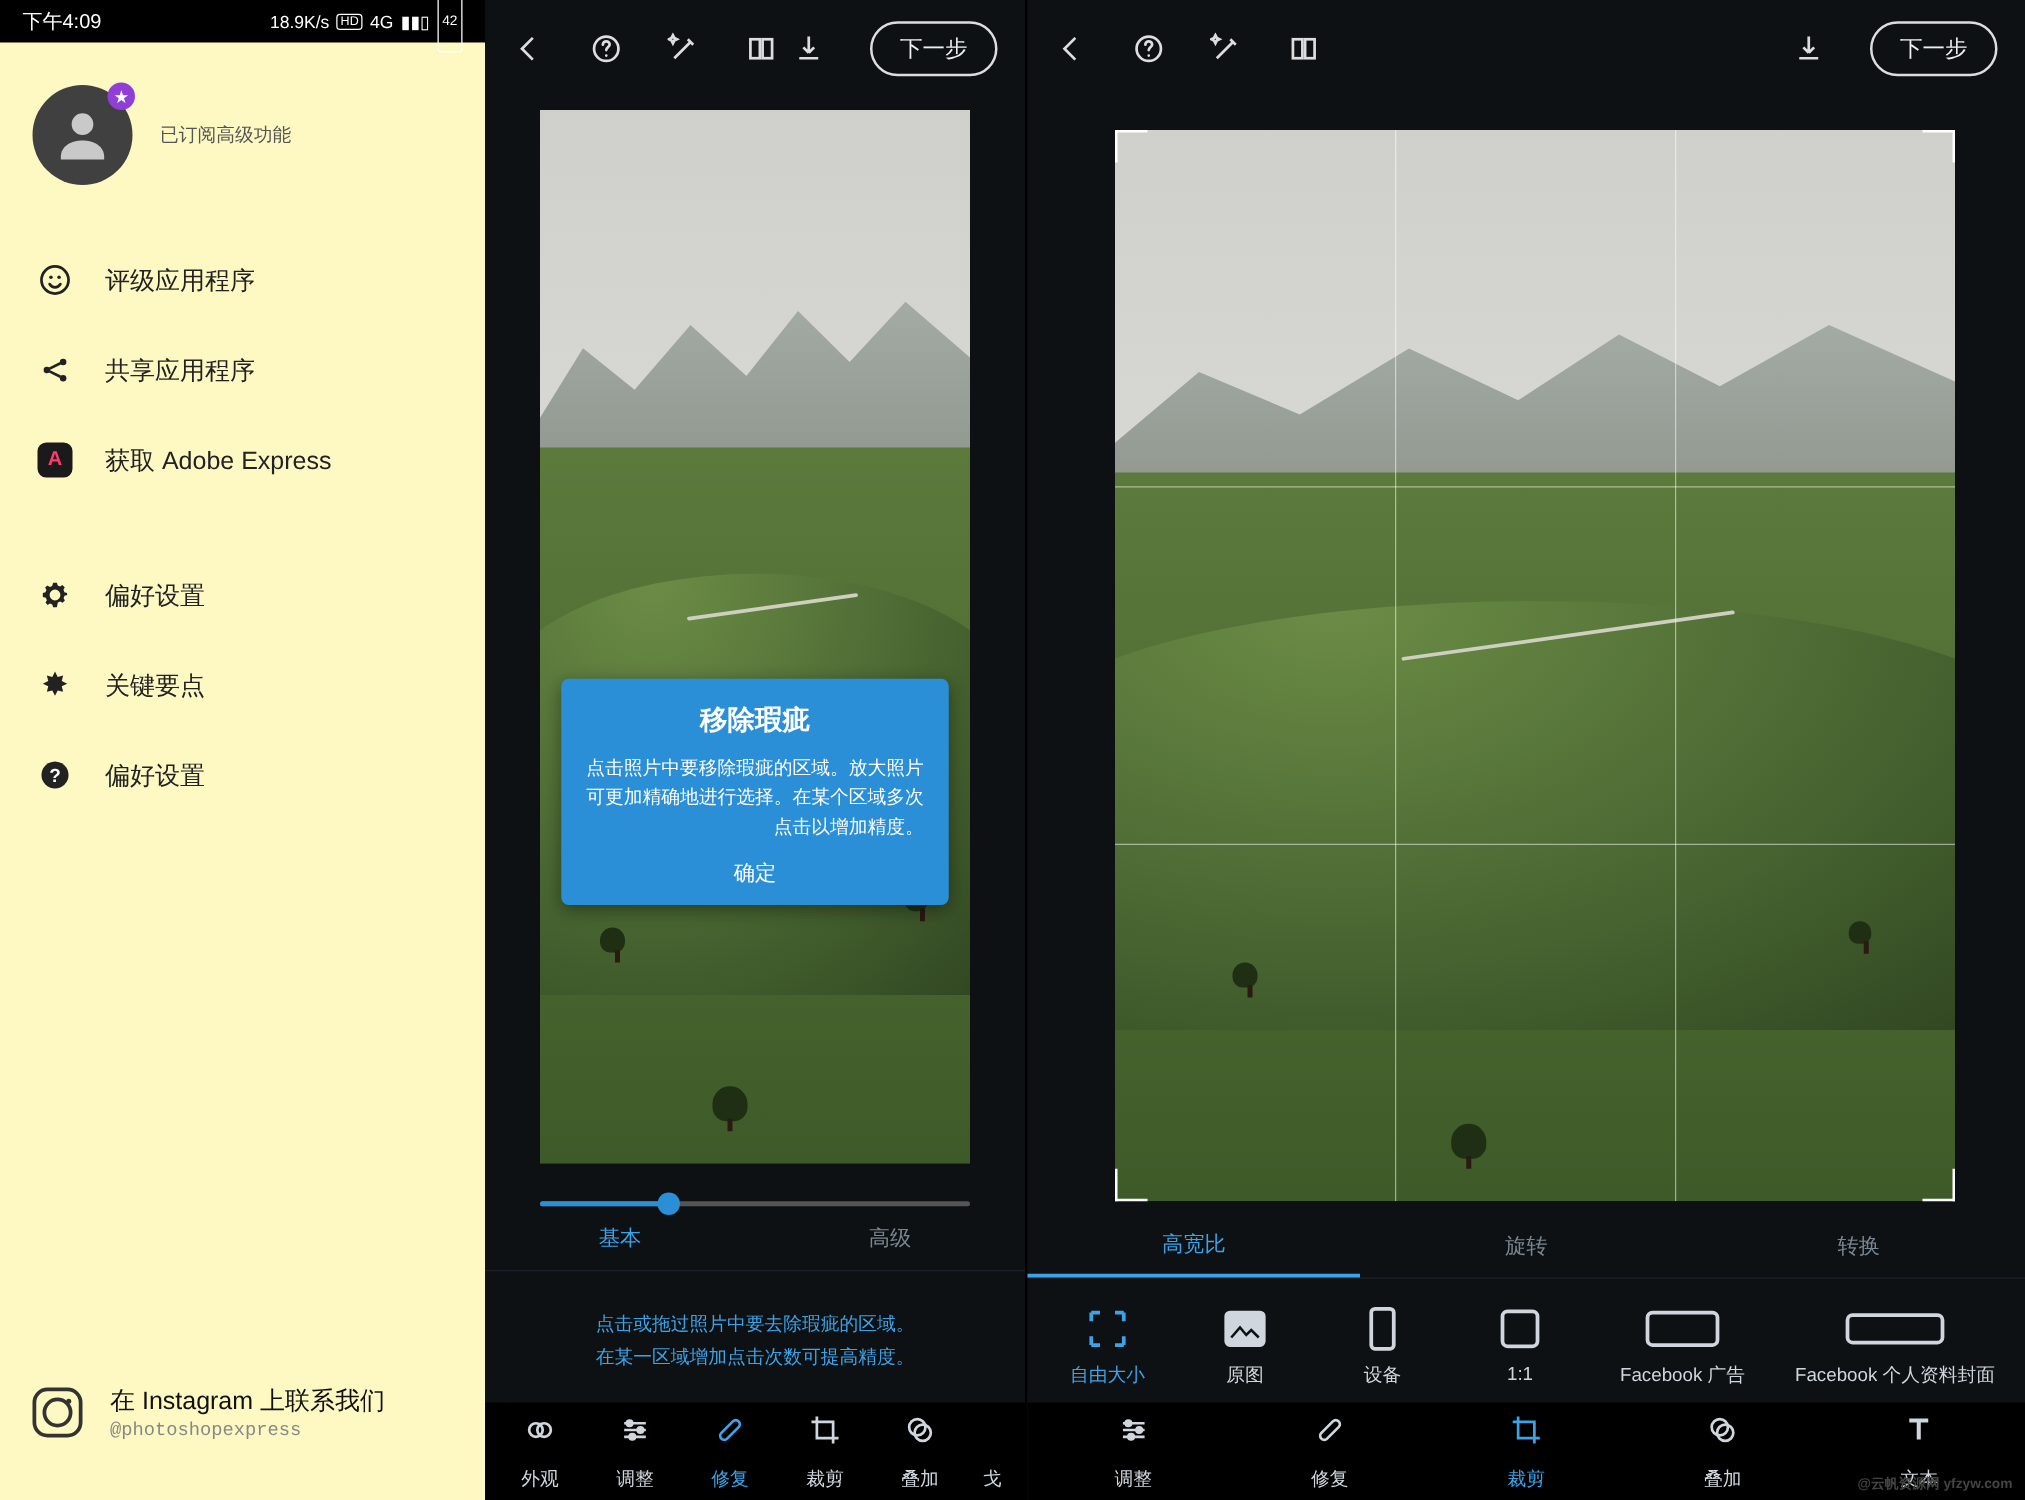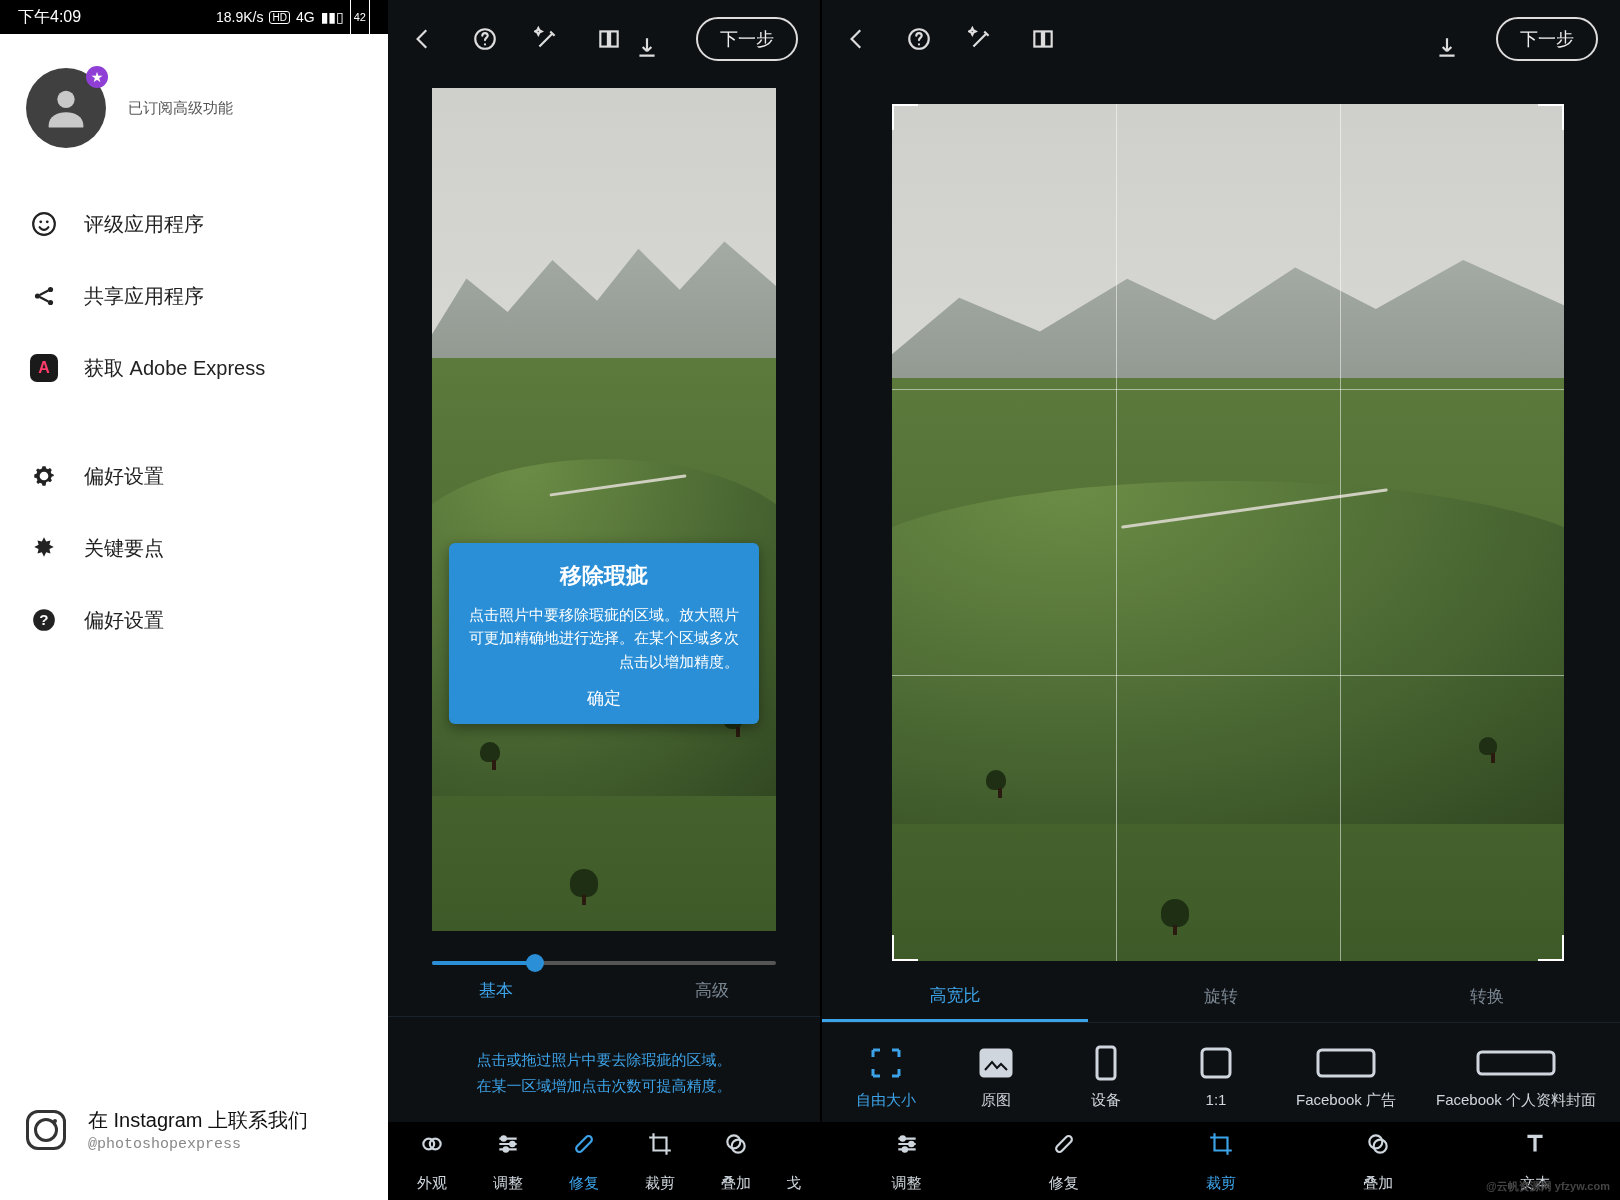--- a/index.html
+++ b/index.html
@@ -1,20 +1,20 @@
 <!DOCTYPE html>
 <html><head>
 <meta charset="utf-8">
 <style>
 * { margin: 0; padding: 0; box-sizing: border-box; font-family: -apple-system, "PingFang SC", "Microsoft YaHei", sans-serif; }
 body { width: 1620px; height: 1200px; background: #000; display: flex; overflow: hidden; }
 
 
 .sidebar {
-  width: 408px; height: 100%; background: #ffffff; display: flex; flex-direction: column;
+  width: 408px; height: 100%; background: #fef9c3; display: flex; flex-direction: column;
 }
 .status-bar {
   height: 34px; background: #000; color: #fff; display: flex; align-items: center;
   justify-content: space-between; padding: 0 18px; font-size: 16px;
 }
 .status-right { display: flex; align-items: center; gap: 6px; font-size: 14px; }
 .status-right .batt { border:1px solid #fff; border-radius:3px; padding:18px 3px; font-size:11px; }
 .profile {
   display: flex; align-items: center; gap: 22px; padding: 34px 26px 40px 26px;
 }
@@ -40,21 +40,21 @@
 .ig-icon .dot { position:absolute; top:6px; right:6px; width:4px; height:4px; background:#333; border-radius:50%; }
 .ig-text .t1 { font-size:20px; color:#111; margin-bottom:2px;}
 .ig-text .t2 { font-size:15px; color:#888;font-family:Liberation Mono, monospace; }
 
 
 .panel { flex:1; height:100%; background:#0e1114; display:flex; flex-direction:column; position:relative; }
 .panel-mid { width: 530px; border-right: 2px solid #000; }
 .panel-right { flex:1; }
 
 .topbar { height:78px; display:flex; align-items:center; justify-content:space-between; padding:0 22px; }
-.topbar-left, .topbar-right { display:flex; align-items:flex-end; gap:36px; }
+.topbar-left, .topbar-right { display:flex; align-items:center; gap:36px; }
 .tb-icon { width:26px; height:26px; color:#eee; display:flex; align-items:center; justify-content:center; }
 .tb-icon svg { width:26px; height:26px; stroke:#ddd; fill:none; stroke-width:2; }
 .next-btn {
   border:2px solid #ddd; color:#eee; border-radius:28px; padding:8px 22px; font-size:18px; background:transparent;
 }
 
 .canvas-area { flex:1; display:flex; align-items:center; justify-content:center; padding: 10px 44px 20px 44px; position:relative;}
 .image-box {
   width: 100%; height: 100%; position:relative; overflow:hidden;
 }

